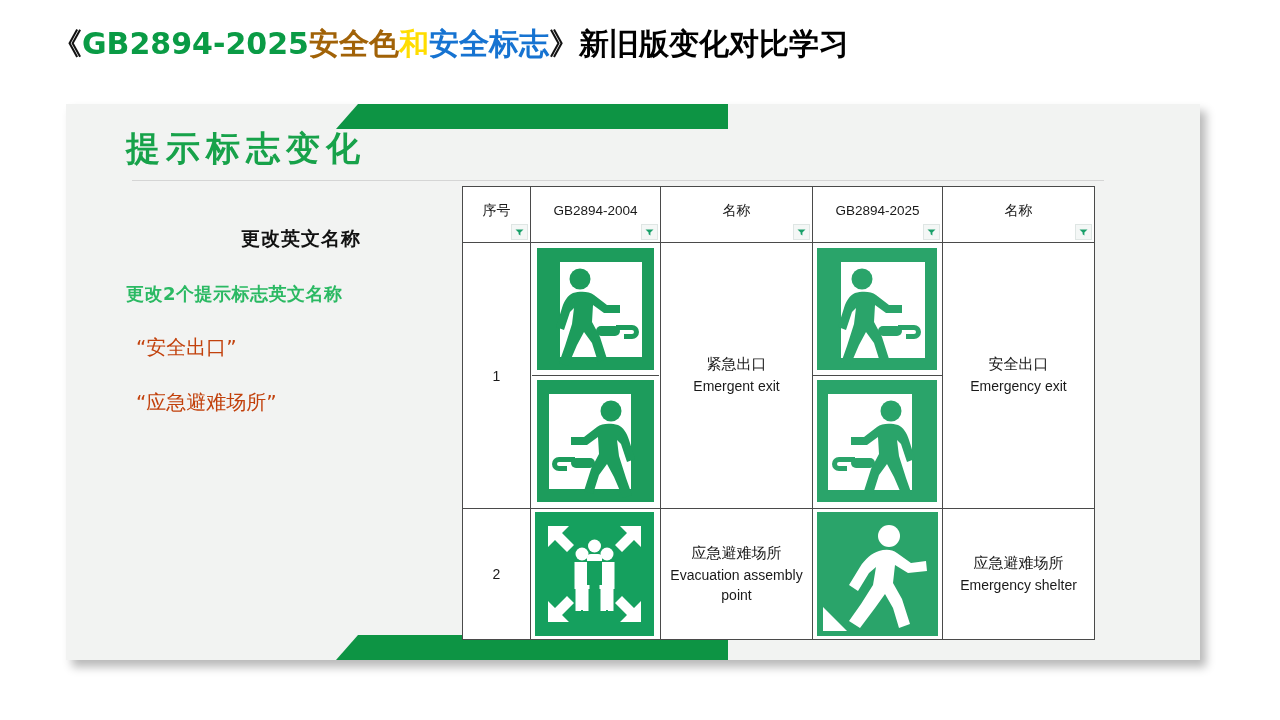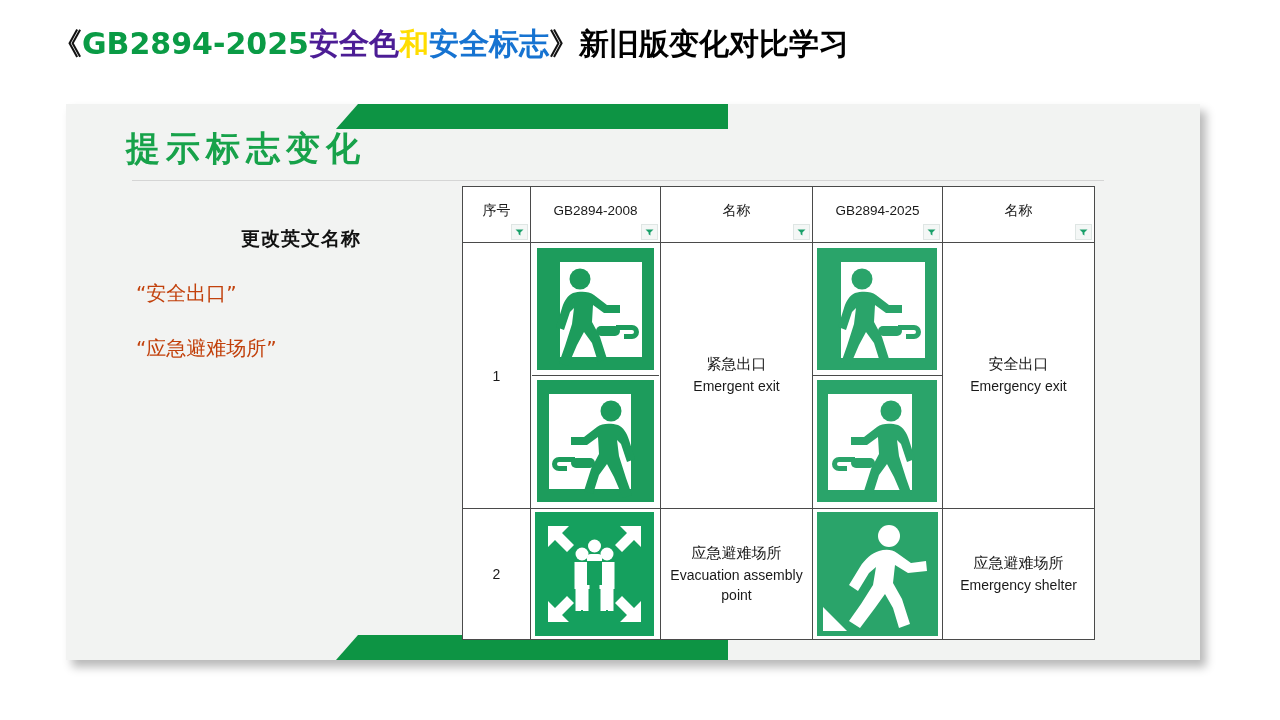--- a/index.html
+++ b/index.html
@@ -180,36 +180,37 @@
   td.imgcell{padding:0;height:130px;}
   td.imgcell.tall{height:265px;}
   .img-stack{display:flex;flex-direction:column;align-items:center;}
   .img-stack > div + div{border-top:1px solid #4a4a4a;}
   svg.sign{display:block;}
 </style>
 </head>
 <body>
 
 <div class="page-title">
-  <span class="brk">《</span><span class="seg" style="color: rgb(10, 155, 69);">GB2894-2025</span><span class="seg" style="color: #4c1d95; margin-top: 28px;">安全色</span><span class="seg" style="color: rgb(255, 221, 0);">和</span><span class="seg" style="color: rgb(22, 115, 209);">安全标志</span><span class="brk">》</span><span>新旧版变化对比学习</span>
+  <span class="brk">《</span><span class="seg" style="color: rgb(10, 155, 69);">GB2894-2025</span><span class="seg" style="color: #a16207; margin-top: 28px;">安全色</span><span class="seg" style="color: rgb(255, 221, 0);">和</span><span class="seg" style="color: rgb(22, 115, 209);">安全标志</span><span class="brk">》</span><span>新旧版变化对比学习</span>
 </div>
 
 <div class="card" style="background: rgb(242, 243, 242);">
   <div class="card-inner">
 
     <div class="ribbon ribbon-top" style="background: rgb(13, 148, 68);"></div>
     <div class="ribbon ribbon-bottom" style="background: rgb(13, 148, 68);"></div>
 
     <div class="sec-head">
       <div class="sec-title" style="color: rgb(23, 162, 74); margin-left: 40px;">提示标志变化</div>
       <div class="sec-rule"></div>
     </div>
 
     <div class="left-col">
       <div class="lt-h1">更改英文名称</div>
+      <div class="lt-h2">更改2个提示标志英文名称</div>
       <div class="lt-item">“安全出口”</div>
       <div class="lt-item">“应急避难场所”</div>
     </div>
 
     <div class="tbl-wrap">
       <table class="signs">
         <colgroup>
           <col class="c-no">
             <col class="c-img">
             <col class="c-name">
@@ -220,21 +221,21 @@
           <tr>
             <th>
               <span class="hd-label">序号</span>
               <span class="filter-btn">
                 <svg width="9" height="7" viewBox="0 0 9 7">
                     <path d="M0.5 0.5 H8.5 L5.4 3.6 V6.4 L3.6 5.3 V3.6 Z" fill="#1aa06a"></path>
                   </svg>
               </span>
             </th>
             <th>
-              <span class="hd-label latin">GB2894-2008</span>
+              <span class="hd-label latin">GB2894-2004</span>
               <span class="filter-btn">
                 <svg width="9" height="7" viewBox="0 0 9 7">
                     <path d="M0.5 0.5 H8.5 L5.4 3.6 V6.4 L3.6 5.3 V3.6 Z" fill="#1aa06a"></path>
                   </svg>
               </span>
             </th>
             <th>
               <span class="hd-label">名称</span>
               <span class="filter-btn">
                 <svg width="9" height="7" viewBox="0 0 9 7">

